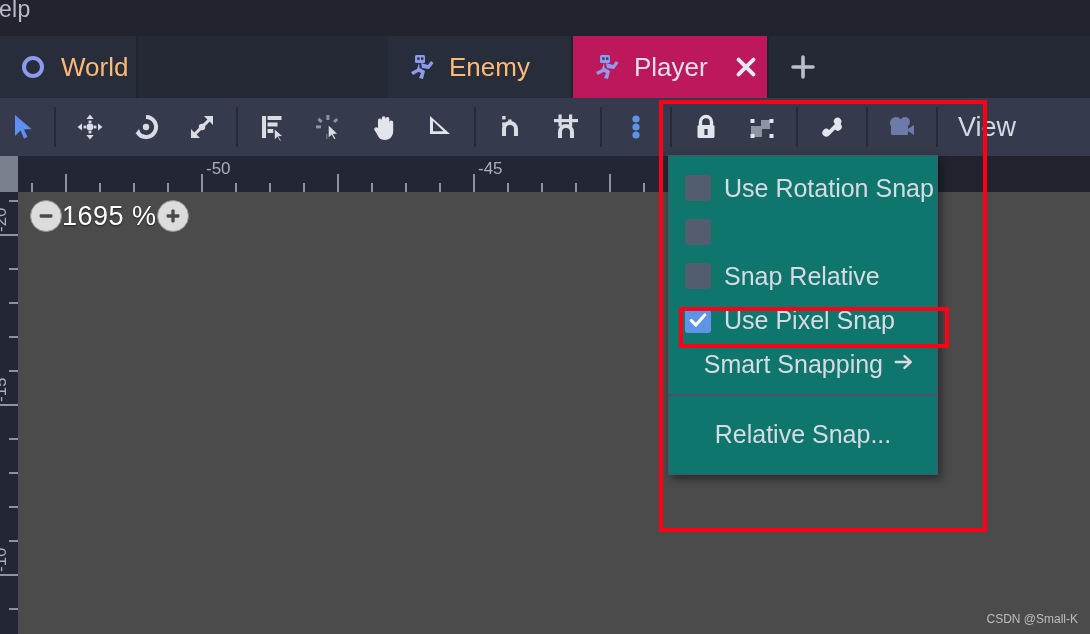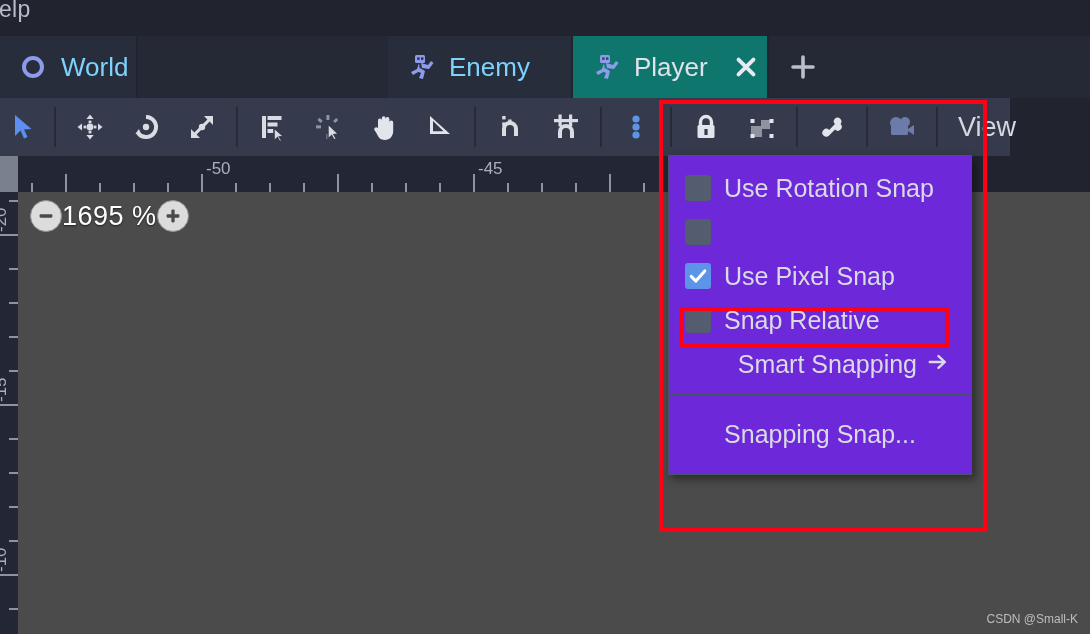--- a/index.html
+++ b/index.html
@@ -27,36 +27,36 @@
     background:#252936;
   }
   .tab {
     position:absolute; top:0; height:62px;
     display:flex; align-items:center; gap:13px;
     padding:0 18px;
     background:#282d3c;
     border-right:2px solid #21242f;
     cursor:default;
   }
-  .tab.active { background:#0f766e; border-right:2px solid #21242f; }
-  .tab .tab-label { font-size:26px; color:#7dd3fc; white-space:nowrap; }
+  .tab.active { background:#be185d; border-right:2px solid #21242f; }
+  .tab .tab-label { font-size:26px; color:#fdba74; white-space:nowrap; }
   .tab.active .tab-label { color:#dfe2ea; }
   .tab-icon { width:30px; height:30px; flex:0 0 30px; display:block; }
   .tab-close {
     width:30px; height:30px; margin-left:10px; flex:0 0 30px;
     display:flex; align-items:center; justify-content:center;
   }
   .tab-add {
     position:absolute; top:0; height:62px; width:56px;
     display:flex; align-items:center; justify-content:center;
   }
 
   
   .toolbar {
-    position:absolute; left:0; top:98px; width:1010px; height:58px;
+    position:absolute; left:0; top:98px; width:1090px; height:58px;
     background:#353b4c;
     display:flex; align-items:center;
   }
   .tb-btn {
     width:56px; height:58px; flex:0 0 56px;
     display:flex; align-items:center; justify-content:center;
   }
   .tb-btn.narrow { width:48px; flex:0 0 48px; }
   .tb-sep {
     width:2px; height:40px; flex:0 0 2px; background:#272b38;
@@ -112,22 +112,22 @@
     display:flex; align-items:center; justify-content:center;
   }
   .zoom-val {
     font-size:27px; color:#ffffff; letter-spacing:.5px;
     text-shadow:0 1px 2px rgba(0,0,0,.6);
     white-space:nowrap;
   }
 
   
   .popup {
-    position:absolute; left:668px; top:155px; width:304px;
-    background:#6d28d9;
+    position:absolute; left:668px; top:155px; width:270px;
+    background:#0f766e;
     border:1px solid #4b536a;
     box-shadow:3px 4px 9px rgba(0,0,0,.45);
     padding:10px 0 0 0;
   }
   .pop-item {
     display:flex; align-items:center; gap:13px;
     height:44px; padding:0 16px 0 16px;
     font-size:25px; color:#d8dbe3; white-space:nowrap;
   }
   .pop-item.arrowitem { justify-content:flex-end; padding-right:22px; gap:10px; }
@@ -447,47 +447,47 @@
     <div class="pop-item">
       <span class="chk"></span>
       <span>Use Rotation Snap</span>
     </div>
 
     <div class="pop-item">
       <span class="chk"></span>
     </div>
 
     <div class="pop-item">
+      <span class="chk"></span>
+      <span>Snap Relative</span>
+    </div>
+
+    <div class="pop-item">
       <span class="chk on">
         <svg viewBox="0 0 26 26" width="22" height="22">
           <path d="M5 13.5 L10.5 19 L21 7" fill="none" stroke="#ffffff" stroke-width="3.6" stroke-linecap="round" stroke-linejoin="round"></path>
         </svg>
       </span>
       <span>Use Pixel Snap</span>
-    </div>
-
-    <div class="pop-item">
-      <span class="chk"></span>
-      <span>Snap Relative</span>
     </div>
 
     <div class="pop-item arrowitem">
       <span>Smart Snapping</span>
       <span>
         <svg viewBox="0 0 24 24" width="22" height="22">
           <path d="M3 12 H19 M12.5 5.5 L19.5 12 L12.5 18.5" fill="none" stroke="#d8dbe3" stroke-width="2.6" stroke-linecap="round" stroke-linejoin="round"></path>
         </svg>
       </span>
     </div>
 
     <div class="pop-sep"></div>
 
     <div class="pop-bottom">
       <div class="pop-item centered">
-        <span>Snapping Snap...</span>
+        <span>Relative Snap...</span>
       </div>
     </div>
   </div>
 
   <div class="redbox" style="left:659px;top:100px;width:328px;height:432px;"></div>
   <div class="redbox" style="left:679px;top:307px;width:270px;height:41px;"></div>
 
   <div class="watermark">CSDN @Small-K</div>
 
 </div>

